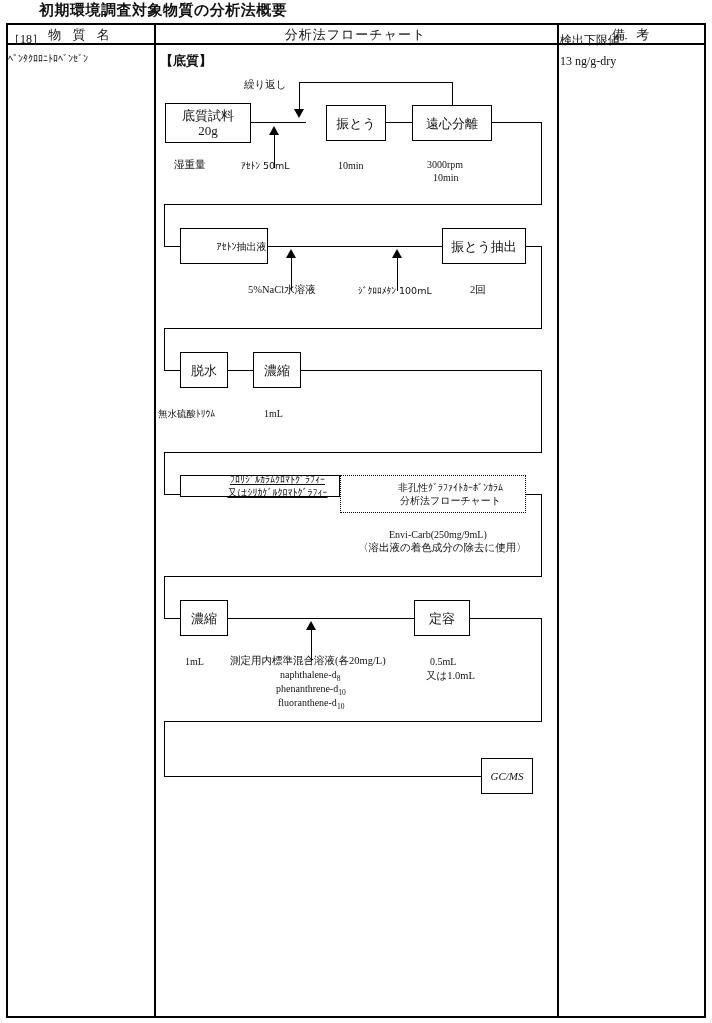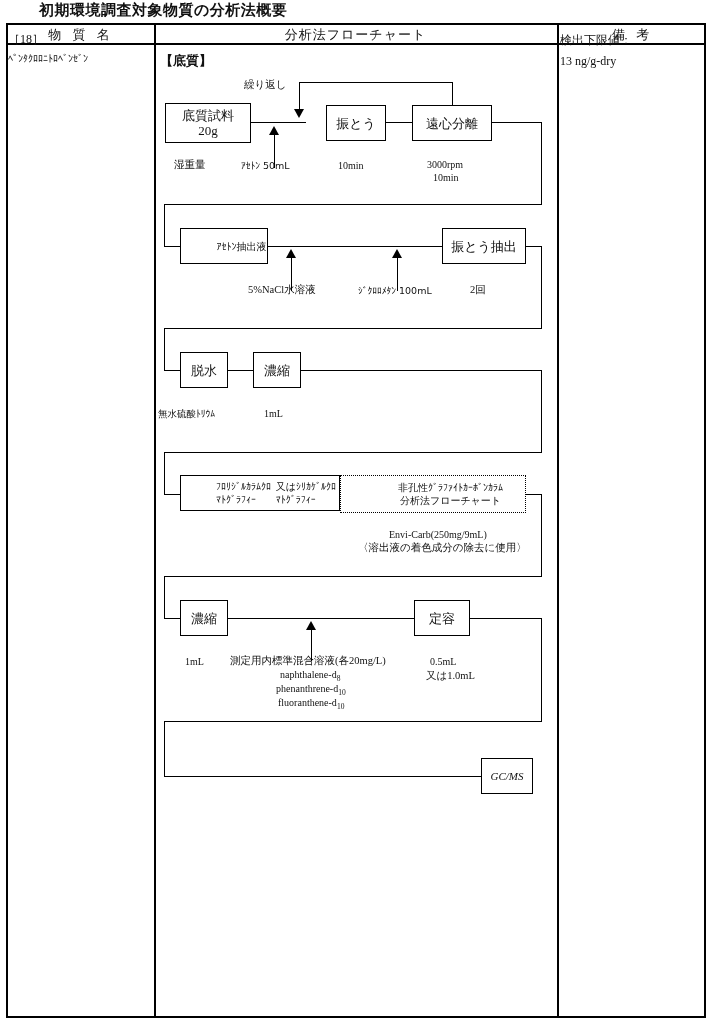--- a/index.html
+++ b/index.html
@@ -30,21 +30,21 @@
   .c1body .idx{font-size:12px;}
   .kana{font-family:"DejaVu Sans","Liberation Sans",sans-serif;font-size:10px;}
 
   
   .c3body{position:absolute;left:560px;top:30px;width:140px;font-size:12px;line-height:21px;}
 
   
   .flow{position:absolute;left:152px;top:25px;width:397px;height:968px;}
   .sect{position:absolute;font-size:13px;font-weight:bold;}
   .box{position:absolute;border:1.5px solid #000;box-sizing:border-box;background:#fff;
-    display:flex;align-items:center;justify-content:center;text-align:left;
+    display:flex;align-items:center;justify-content:center;text-align:right;
     font-size:13px;line-height:15px;z-index:3;}
   .box.dotted{border:1.5px dotted #000;}
   .box.sm{font-size:10px;font-family:"DejaVu Sans","Liberation Sans",sans-serif;line-height:13px;padding-left:35px;}
   .box.gc{font-size:11px;font-family:"Liberation Serif",serif;font-style:italic;}
   .ln{position:absolute;background:#000;z-index:1;}
   .lnh{height:1.4px;}
   .lnv{width:1.4px;}
   .arrow-up{position:absolute;width:0;height:0;border-left:5px solid transparent;
     border-right:5px solid transparent;border-bottom:9px solid #000;z-index:4;}
   .arrow-down{position:absolute;width:0;height:0;border-left:5px solid transparent;
@@ -146,21 +146,21 @@
 
     <div class="cap k" style="left:6px;top:382px;">無水硫酸ﾄﾘｳﾑ</div>
     <div class="cap" style="left:112px;top:382px;">1mL</div>
 
     <div class="ln lnh" style="left:149px;top:345px;width:241px;"></div>
     <div class="ln lnv" style="left:389px;top:345px;height:83px;"></div>
     <div class="ln lnh" style="left:12px;top:427px;width:378px;"></div>
     <div class="ln lnv" style="left:12px;top:427px;height:43px;"></div>
 
     <div class="ln lnh" style="left:12px;top:469px;width:18px;"></div>
-    <div class="box sm" style="left:28px;top:450px;width:160px;height:36px;">
+    <div class="box sm" style="left:28px;top:450px;width:160px;height:22px;flex-direction:column;text-decoration:underline;">
       <span>ﾌﾛﾘｼﾞﾙｶﾗﾑｸﾛﾏﾄｸﾞﾗﾌｨｰ</span>
       <span>又はｼﾘｶｹﾞﾙｸﾛﾏﾄｸﾞﾗﾌｨｰ</span>
     </div>
     <div class="box sm dotted" style="left:188px;top:450px;width:186px;height:38px;flex-direction:column;">
       <span>非孔性ｸﾞﾗﾌｧｲﾄｶｰﾎﾞﾝｶﾗﾑ</span>
       <span>分析法フローチャート</span>
     </div>
 
     <div class="cap" style="left:237px;top:503px;">Envi-Carb(250mg/9mL)</div>
     <div class="cap jp" style="left:206px;top:516px;">〈溶出液の着色成分の除去に使用〉</div>

